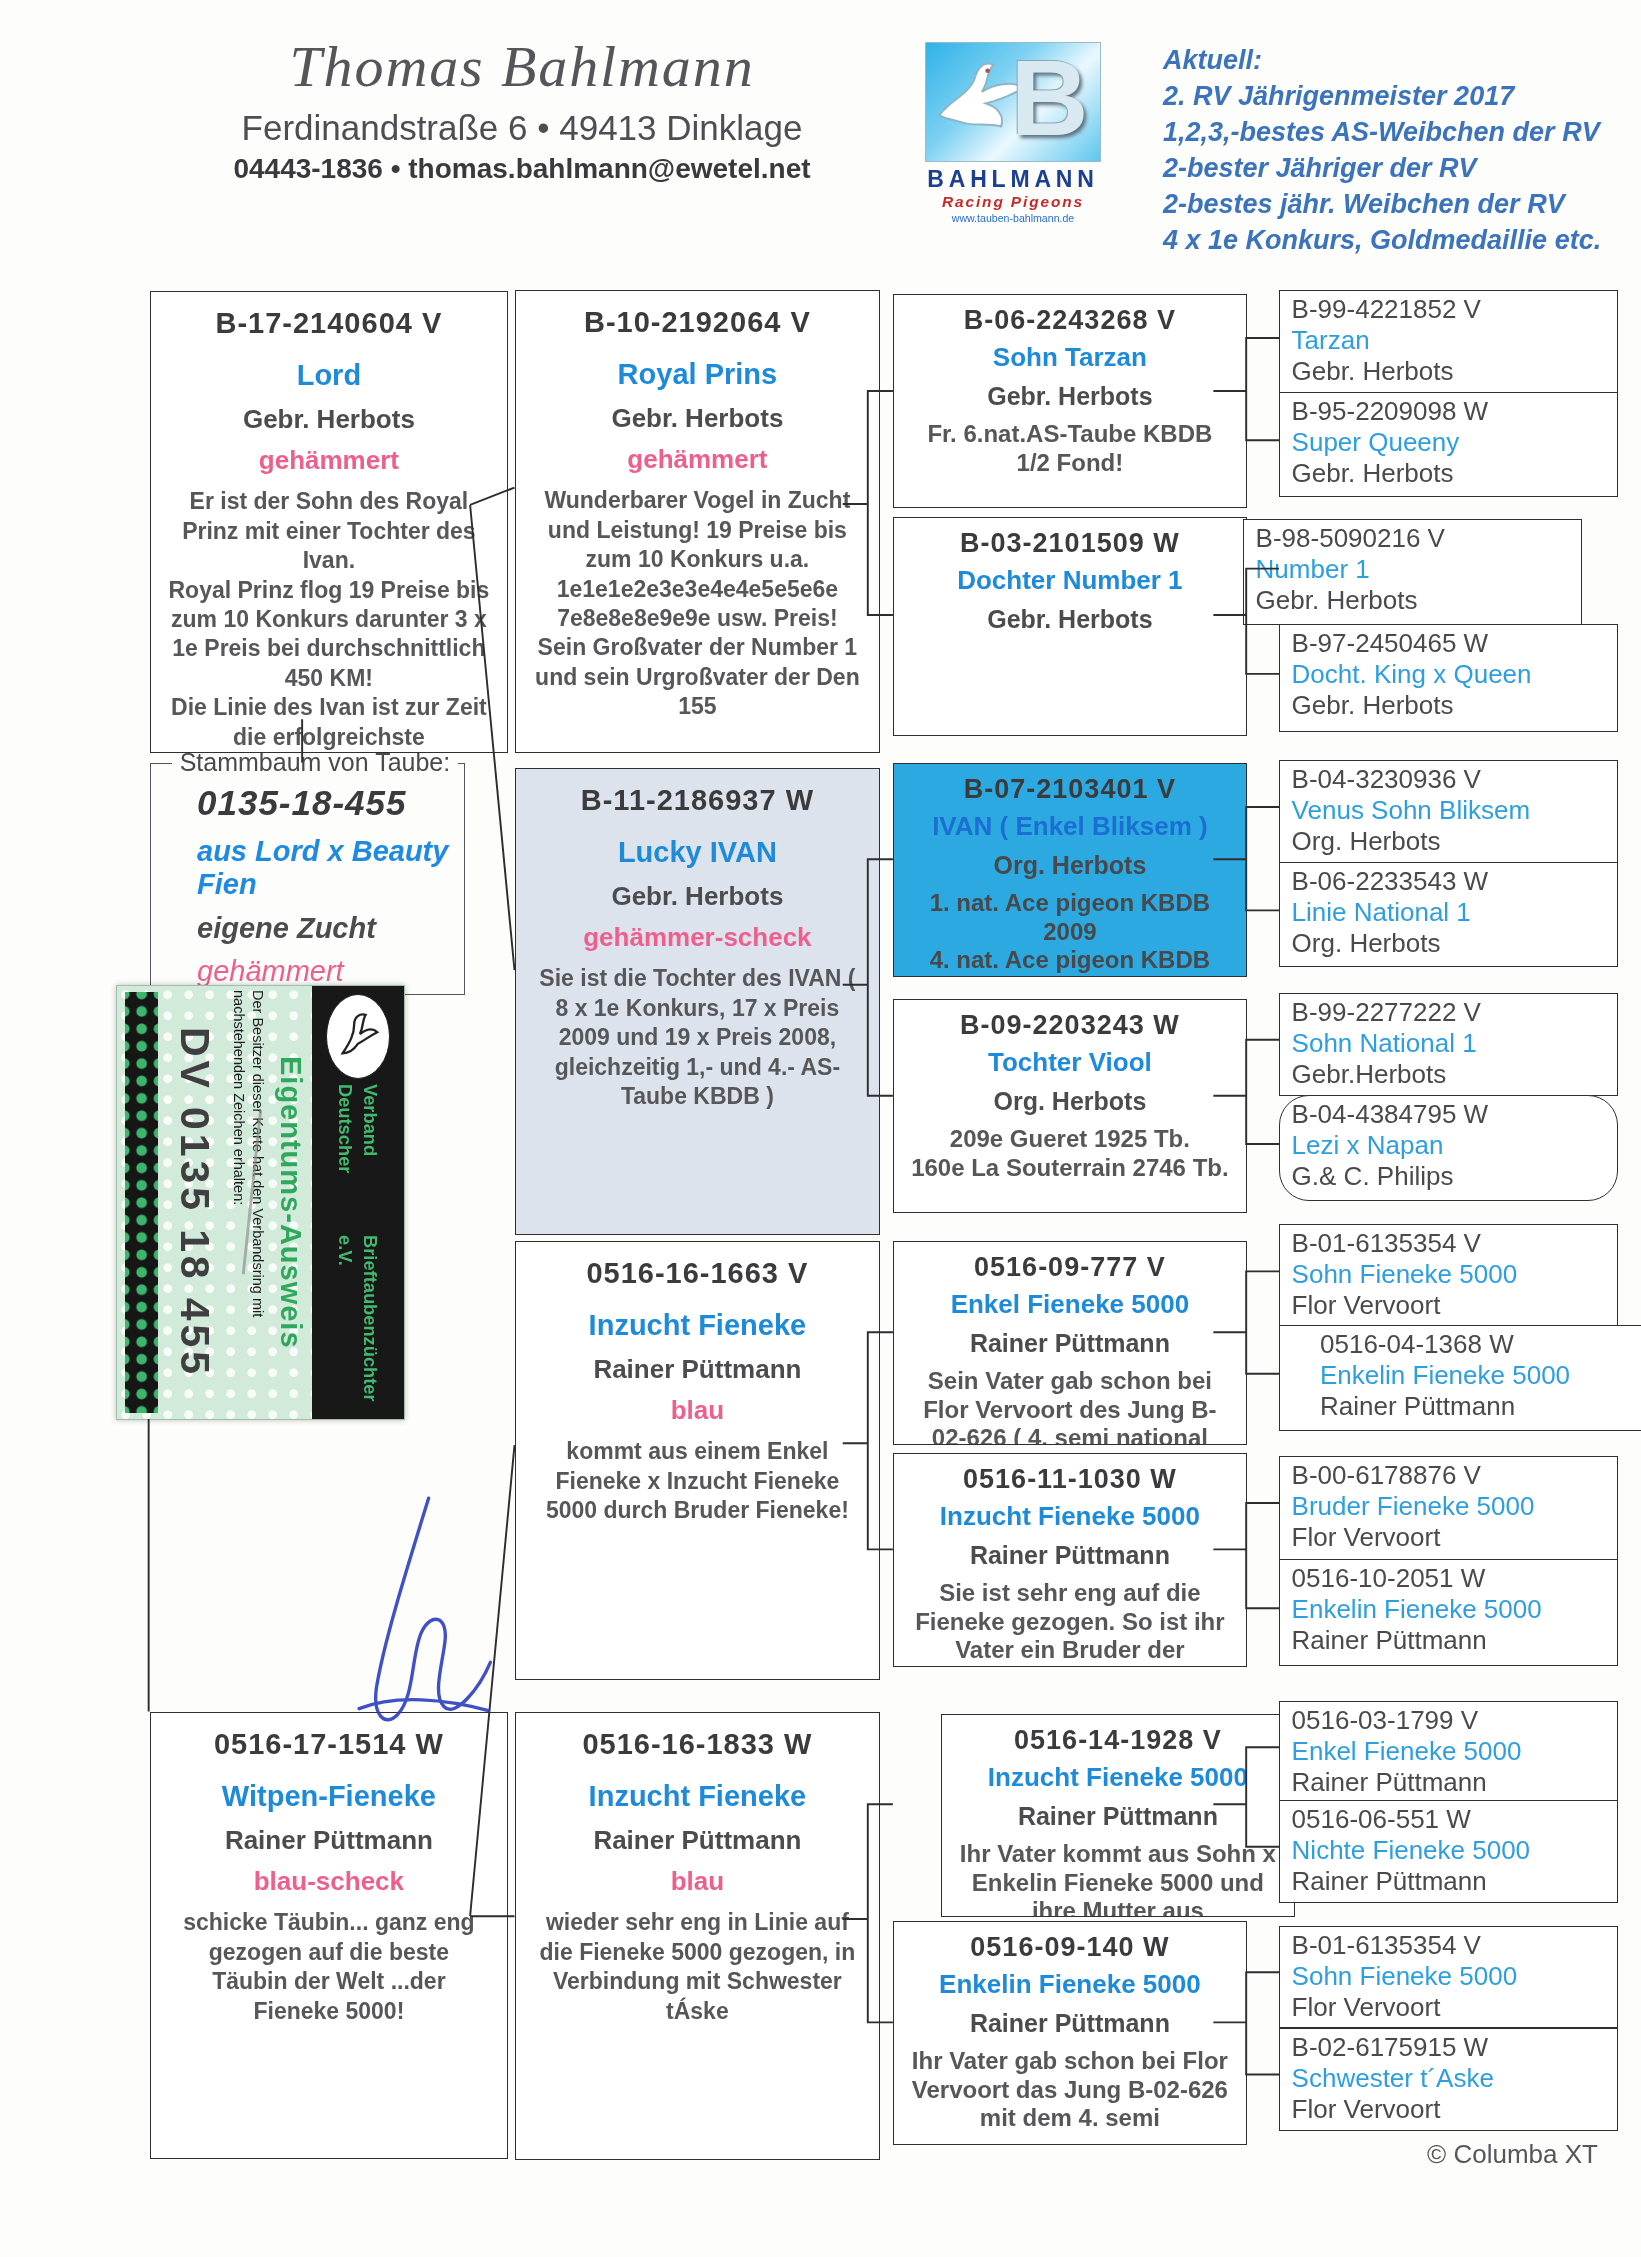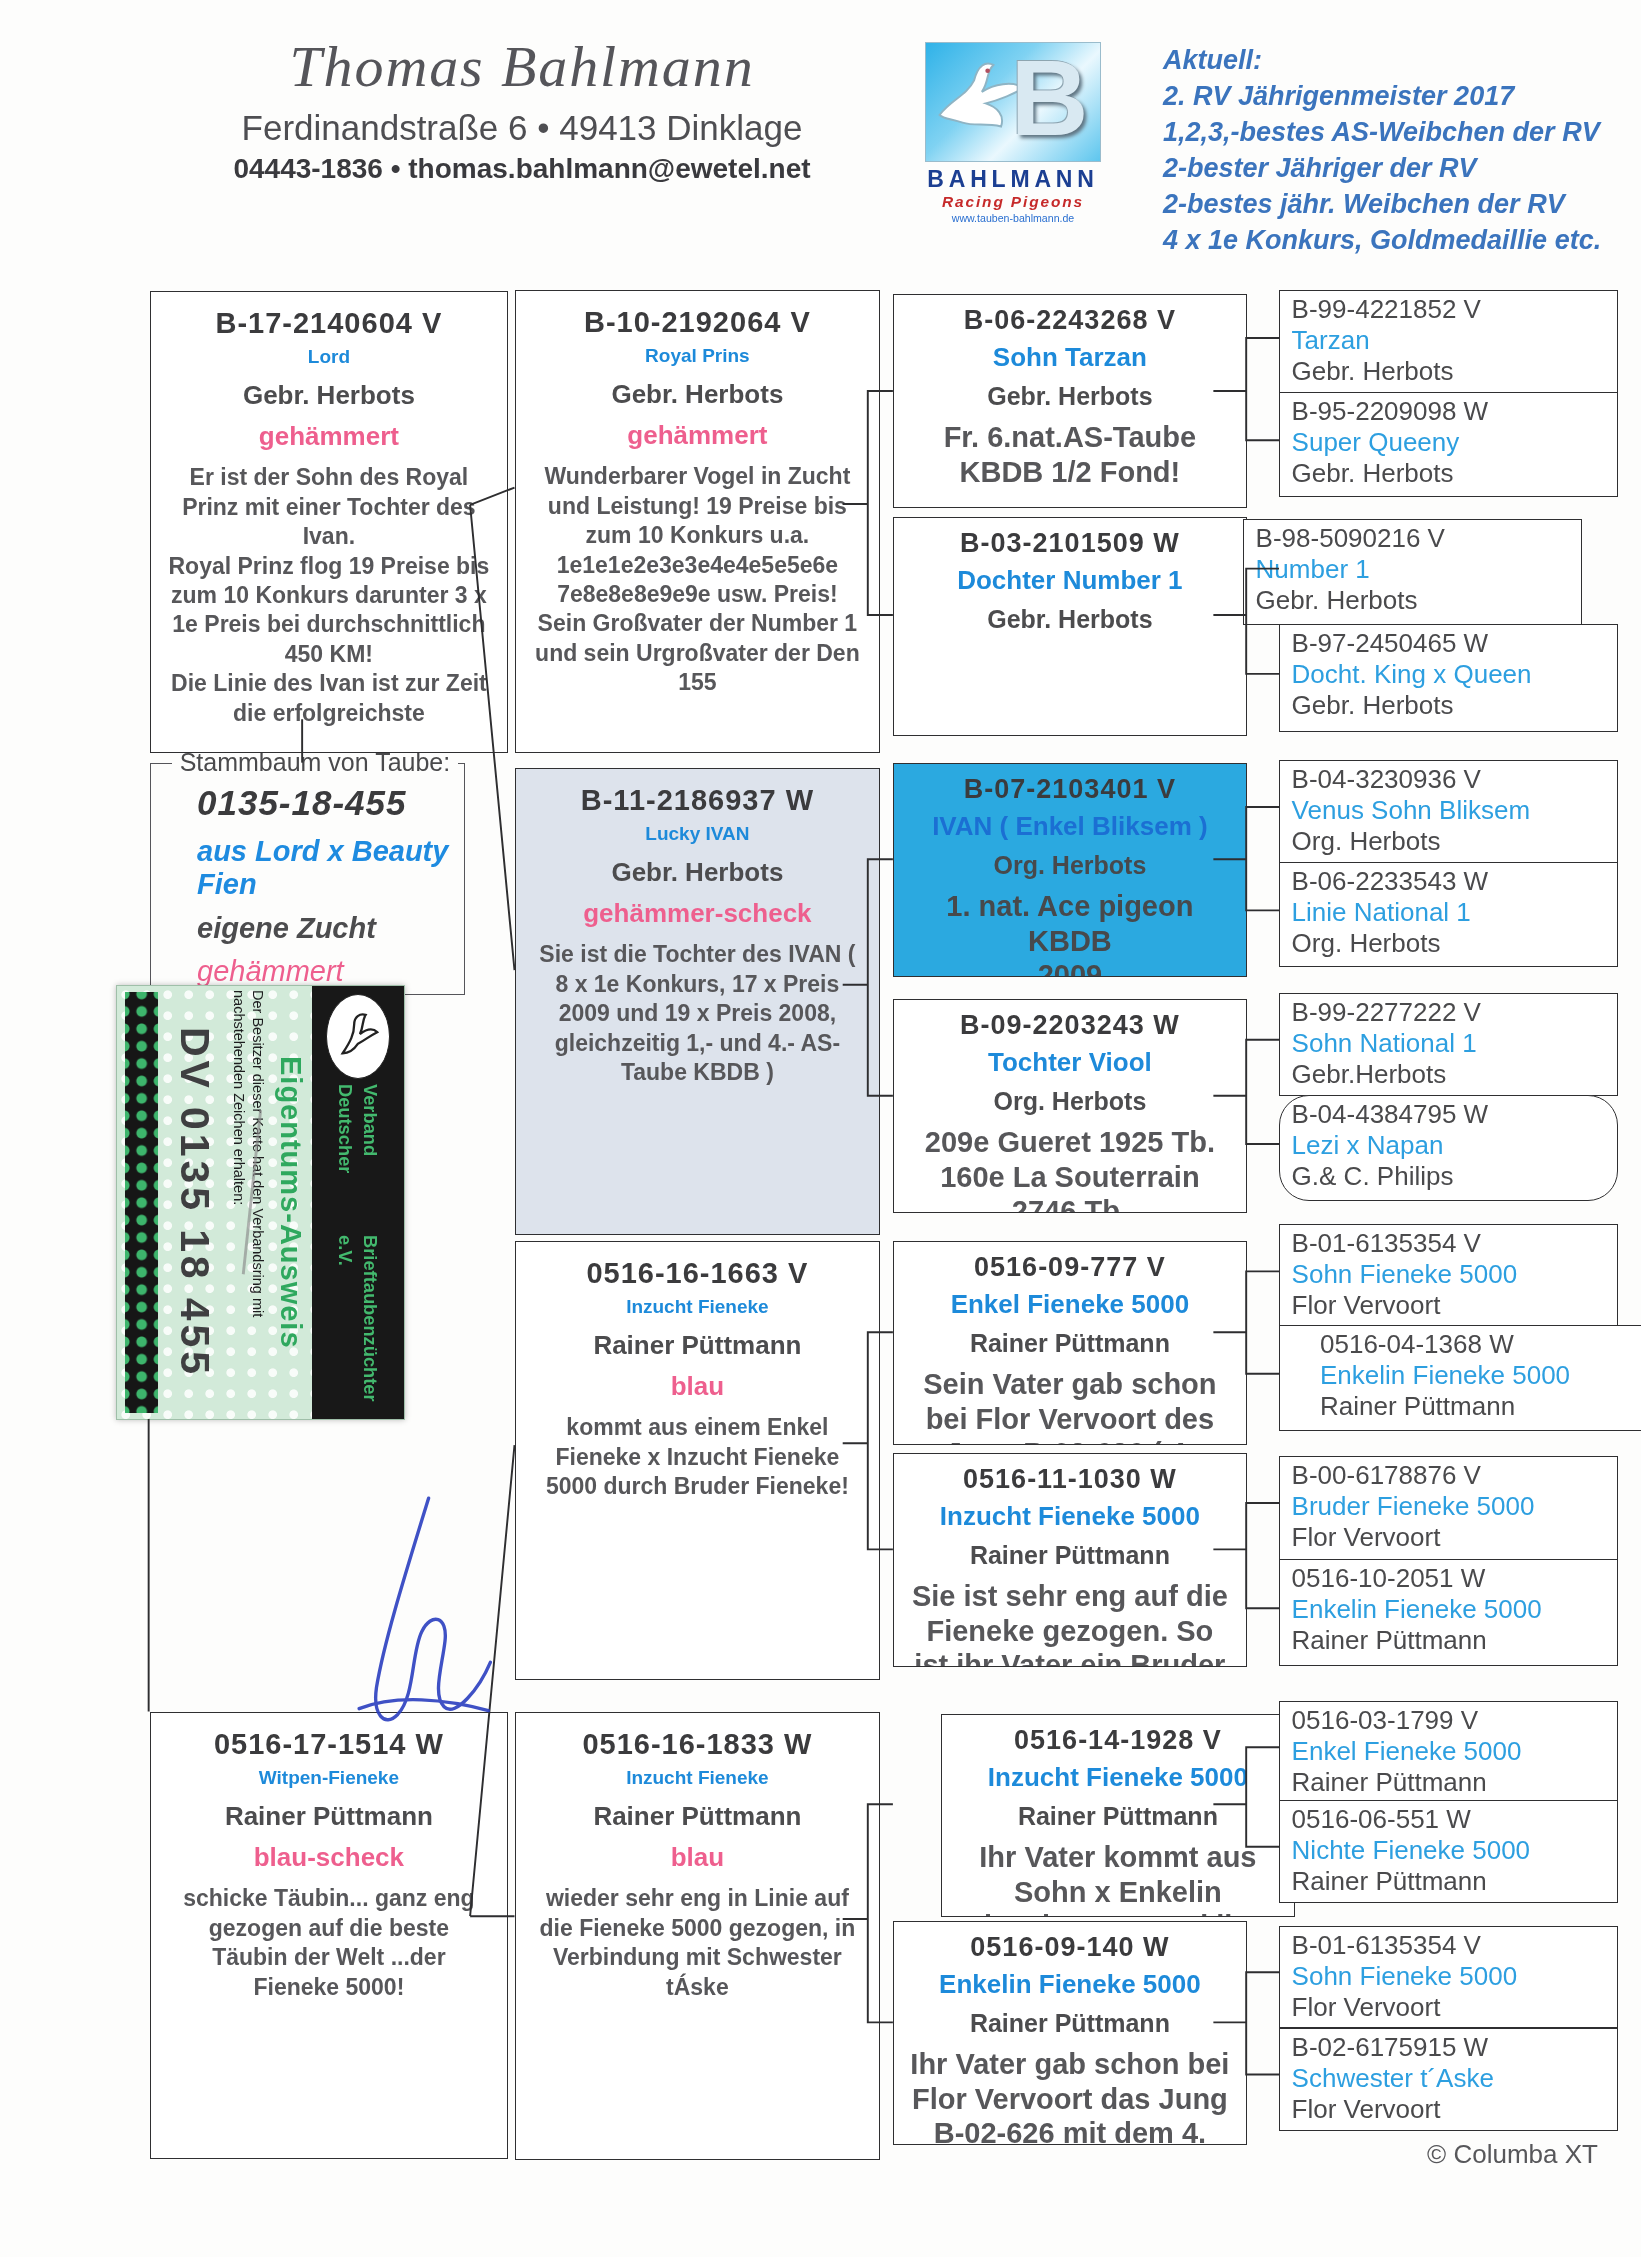--- a/index.html
+++ b/index.html
@@ -17,29 +17,29 @@
           text-shadow:2.9px 2.9px 3.9px #5f7482,-1px -1px 0 #8fa6b2;line-height:1.05;}
   .logo-brand{font-size:23px;font-weight:bold;color:#1c3f92;letter-spacing:4.8px;margin-top:3.9px;}
   .logo-sub{font-size:15.4px;font-style:italic;font-weight:bold;color:#c62a2a;letter-spacing:1.9px;}
   .logo-url{font-size:10.6px;color:#2a6fd0;margin-top:1px;}
   .aktuell{position:absolute;left:1163px;top:42px;width:463px;color:#3b74bd;
            font-weight:bold;font-style:italic;font-size:27px;line-height:36px;}
   
   .box{position:absolute;border:1.9px solid #2f2f31;background:#fff;padding:15.4px 17.4px;
        overflow:hidden;font-weight:bold;z-index:2;text-align:center;}
   .ring{font-size:29px;color:#3b3b3d;letter-spacing:1px;}
-  .pname{font-size:19px;color:#1d8ada;margin-top:6px;}
+  .pname{font-size:29px;color:#1d8ada;margin-top:19px;}
   .breeder{font-size:26px;color:#4c4c4e;margin-top:11.6px;}
   .pcolor{font-size:26px;font-weight:600;color:#ee5f8e;margin-top:9.7px;}
   .pdesc{font-size:23px;color:#57575a;margin-top:11.6px;line-height:1.28;white-space:pre-line;}
   .c3{padding:9.7px 15.4px;}
   .c3 .ring{font-size:27px;}
   .c3 .pname{font-size:26px;margin-top:6.8px;}
   .c3 .breeder{font-size:25px;margin-top:8.7px;}
-  .c3 .pdesc{font-size:29px;margin-top:8.7px;line-height:1.2;}
+  .c3 .pdesc{font-size:24px;margin-top:8.7px;line-height:1.2;}
   .lucky{background:#dde3ec;}
   .ivan{background:#2ba9e0;}
   .ivan .pname{color:#1b6fd3;}
   .ivan .breeder,.ivan .pdesc{color:#47494c;}
   
   .sbox{position:absolute;border:1.9px solid #2f2f31;background:#fff;padding:2.9px 11.6px;
         font-size:26px;line-height:31px;color:#4a4a4c;overflow:hidden;z-index:2;}
   .sbox .sname{color:#2d9fe0;}
   
   .subject{position:absolute;left:150px;top:763px;width:315px;height:232px;border:1.9px solid #55555a;

